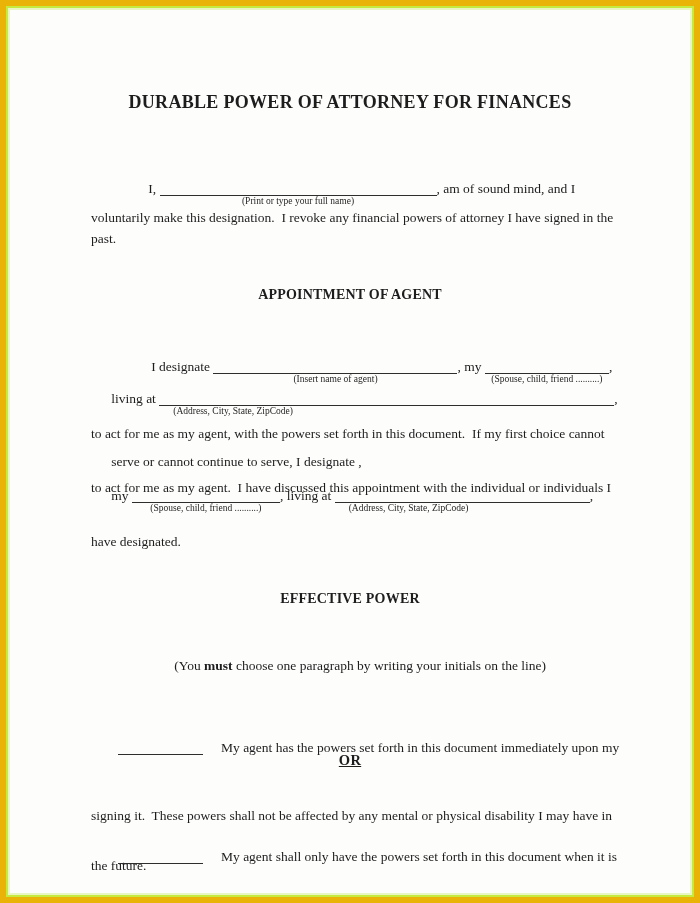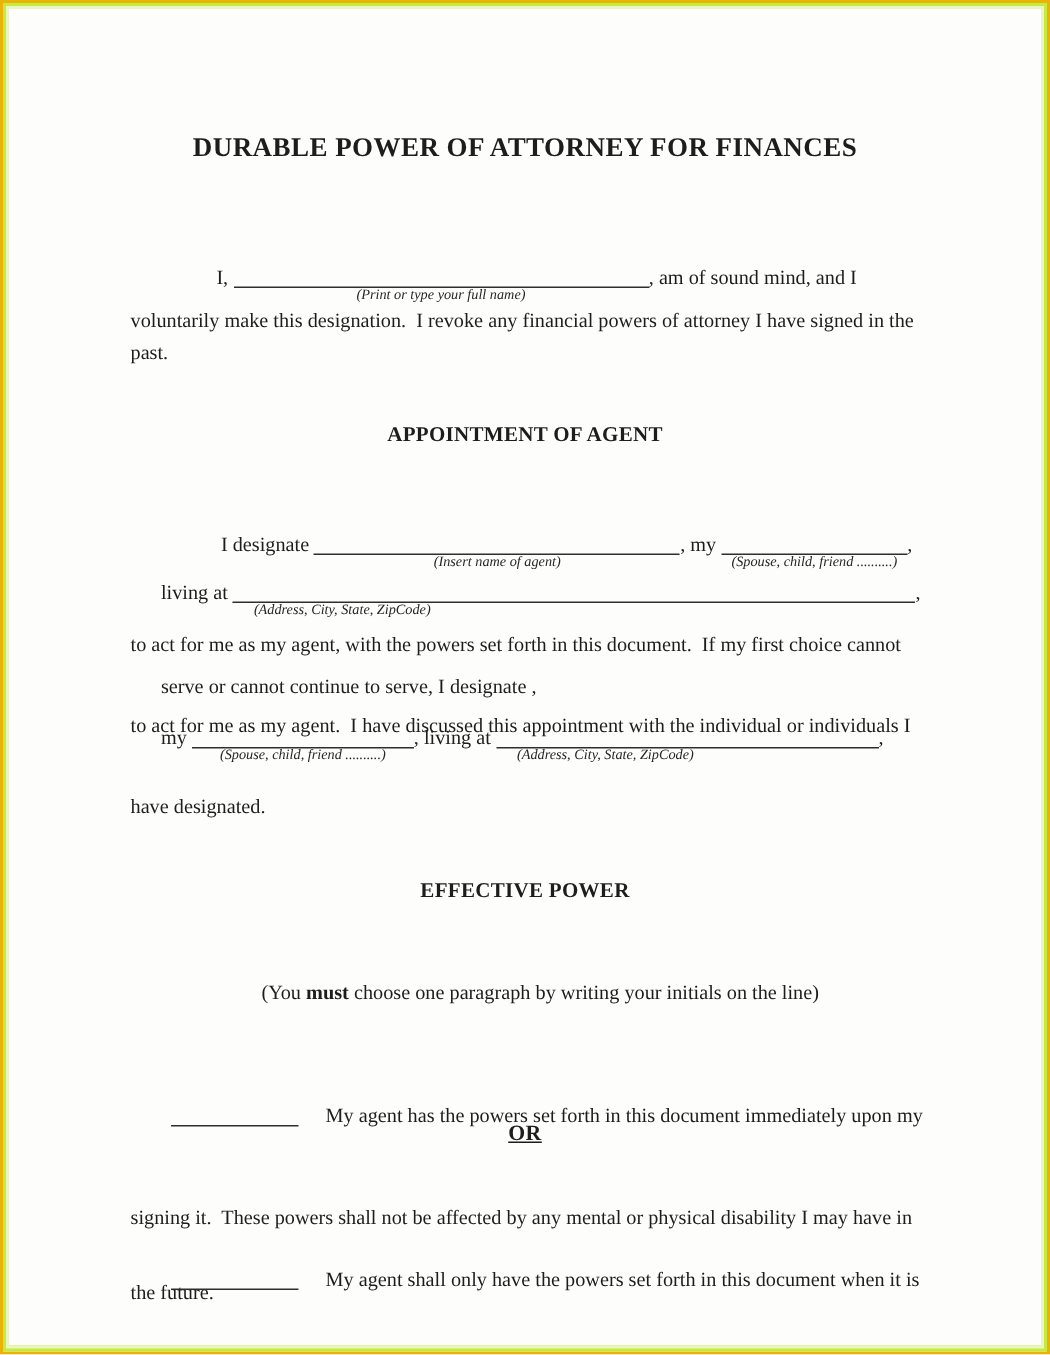--- a/index.html
+++ b/index.html
@@ -5,21 +5,21 @@
   html,body{margin:0;padding:0;}
   body{
     width:700px;height:903px;
     font-family:"Liberation Serif","DejaVu Serif",serif;
     background:#ffffff;
   }
   .page{
     position:relative;
     width:700px;height:903px;
     box-sizing:border-box;
-    border:2px solid #eab308;          
+    border:6px solid #eab308;          
     background:#fdfdfc;
   }
   .frame-inner{
     position:absolute;inset:0;
     border:4px solid #c6ea3e;          
     pointer-events:none;
   }
   .frame-fade{
     position:absolute;inset:4px;
     box-shadow:0 0 0 2px #e9f6c4;
@@ -51,21 +51,21 @@
     position:relative;
     height:.85em;
     vertical-align:-3px;
     border-bottom:1px solid #2e2e2e;
   }
   .lbl{
     position:absolute;
     top:100%;margin-top:1px;
     left:50%;transform:translateX(-50%);
     font-size:9.5px;line-height:1.1;
-    white-space:nowrap;color:#262626;font-style:italic;
+    white-space:nowrap;color:#262626;
   }
   .lbl.left{left:14px;transform:none;}
   .indent1{padding-left:37px;}
   .indent2{padding-left:40px;}
   .pline{line-height:18px;white-space:pre;}
   .initials-blank{
     display:inline-block;width:85px;height:.85em;
     vertical-align:-3px;border-bottom:1px solid #2e2e2e;
     margin-right:18px;
   }

